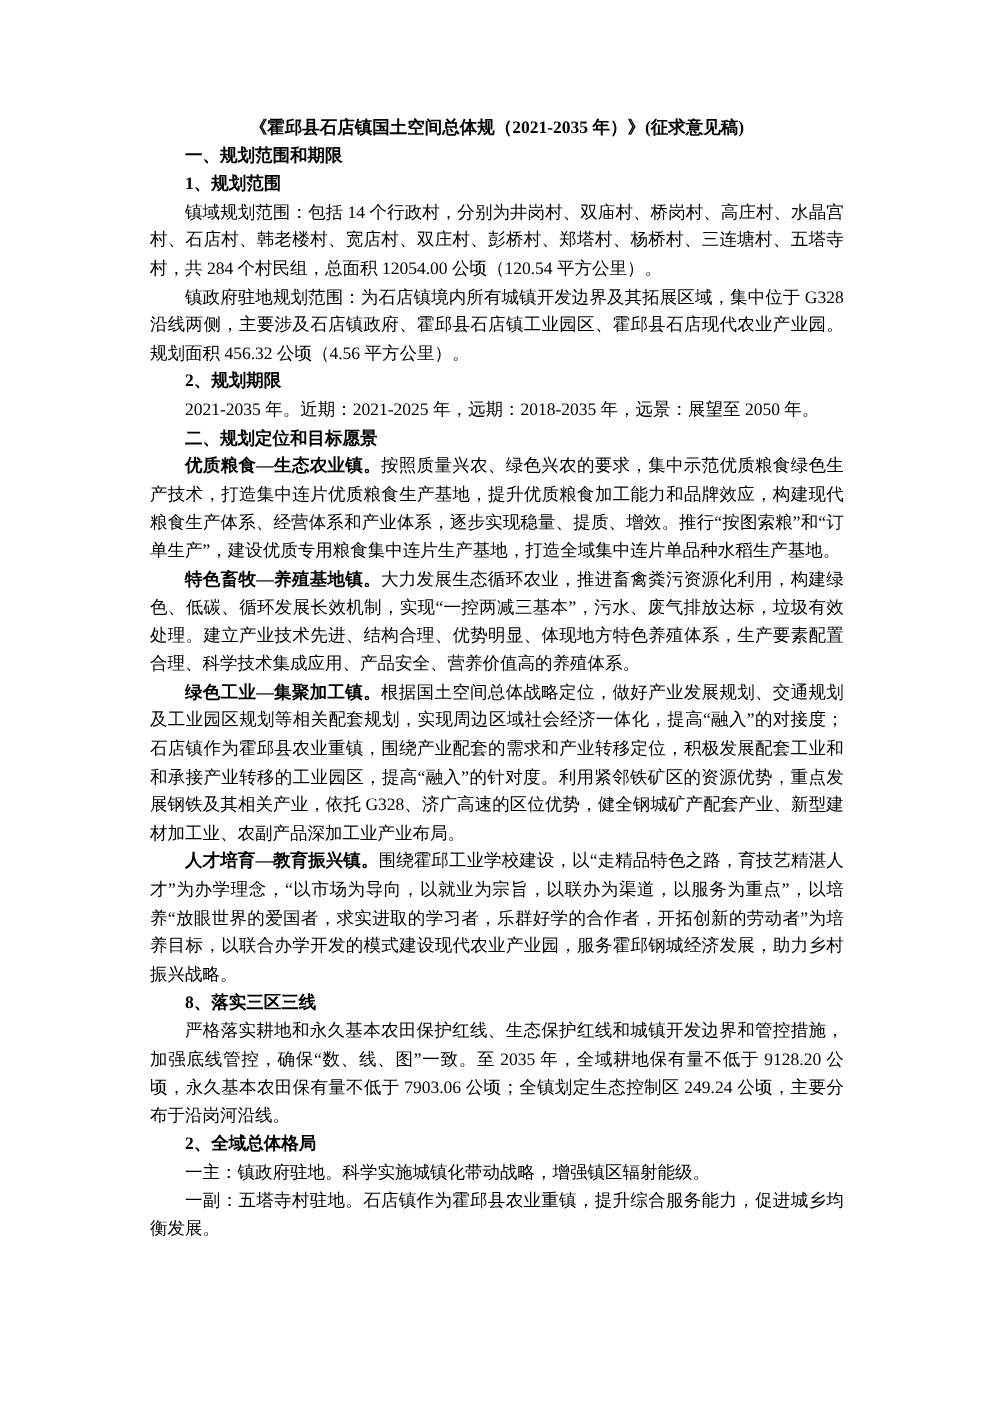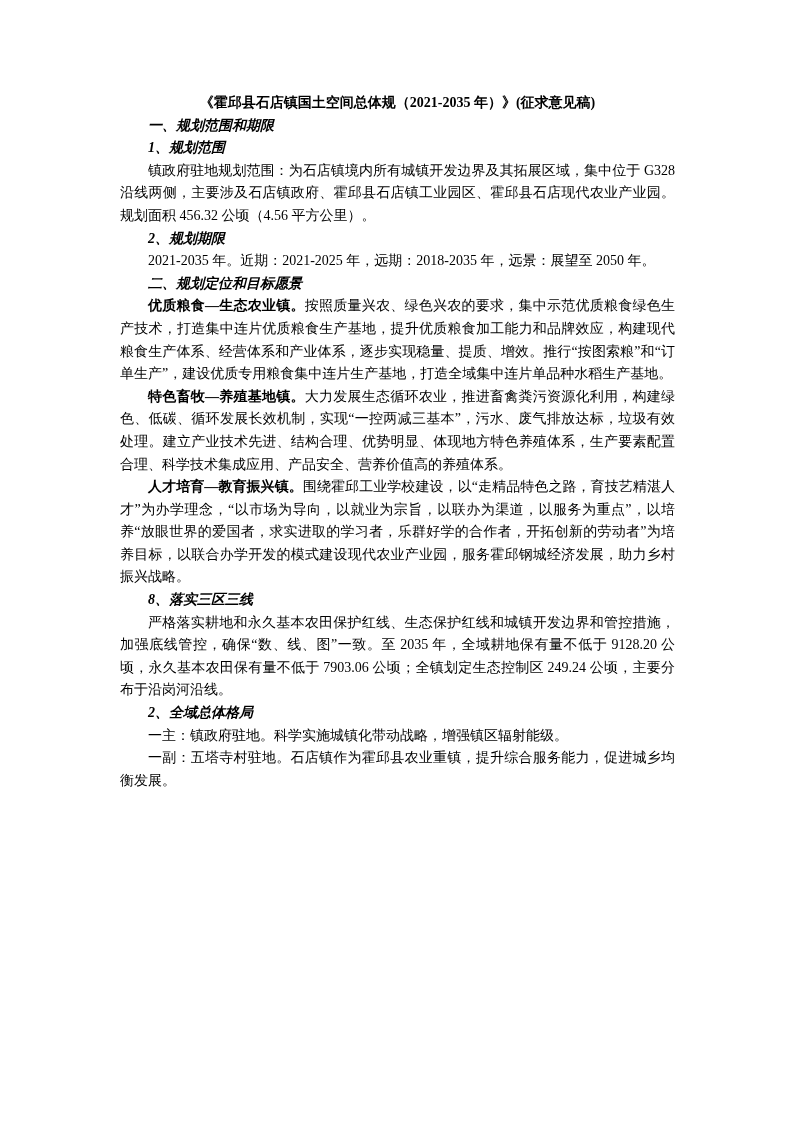--- a/index.html
+++ b/index.html
@@ -23,45 +23,46 @@
   .doc-title {
     margin: 0;
     font-size: 14px;
     font-weight: bold;
     text-align: center;
   }
   .heading {
     margin: 0;
     font-weight: bold;
     text-indent: 2em;
-    font-style: italic;
   }
   .para {
     margin: 0;
     text-indent: 2em;
     text-align: justify;
   }
   .lead {
     font-weight: bold;
   }
 </style>
 </head>
 <body>
 
 <div class="page">
   <p class="doc-title">《霍邱县石店镇国土空间总体规（2021-2035 年）》(征求意见稿)</p>
   <div>
       <p class="heading">一、规划范围和期限</p>
       <p class="heading">1、规划范围</p>
+      <p class="para">镇域规划范围：包括 14 个行政村，分别为井岗村、双庙村、桥岗村、高庄村、水晶宫村、石店村、韩老楼村、宽店村、双庄村、彭桥村、郑塔村、杨桥村、三连塘村、五塔寺村，共 284 个村民组，总面积 12054.00 公顷（120.54 平方公里）。</p>
       <p class="para">镇政府驻地规划范围：为石店镇境内所有城镇开发边界及其拓展区域，集中位于 G328 沿线两侧，主要涉及石店镇政府、霍邱县石店镇工业园区、霍邱县石店现代农业产业园。规划面积 456.32 公顷（4.56 平方公里）。</p>
       <p class="heading">2、规划期限</p>
       <p class="para">2021-2035 年。近期：2021-2025 年，远期：2018-2035 年，远景：展望至 2050 年。</p>
       <p class="heading">二、规划定位和目标愿景</p>
       <p class="para"><span class="lead">优质粮食—生态农业镇。</span>按照质量兴农、绿色兴农的要求，集中示范优质粮食绿色生产技术，打造集中连片优质粮食生产基地，提升优质粮食加工能力和品牌效应，构建现代粮食生产体系、经营体系和产业体系，逐步实现稳量、提质、增效。推行“按图索粮”和“订单生产”，建设优质专用粮食集中连片生产基地，打造全域集中连片单品种水稻生产基地。</p>
       <p class="para"><span class="lead">特色畜牧—养殖基地镇。</span>大力发展生态循环农业，推进畜禽粪污资源化利用，构建绿色、低碳、循环发展长效机制，实现“一控两减三基本”，污水、废气排放达标，垃圾有效处理。建立产业技术先进、结构合理、优势明显、体现地方特色养殖体系，生产要素配置合理、科学技术集成应用、产品安全、营养价值高的养殖体系。</p>
+      <p class="para"><span class="lead">绿色工业—集聚加工镇。</span>根据国土空间总体战略定位，做好产业发展规划、交通规划及工业园区规划等相关配套规划，实现周边区域社会经济一体化，提高“融入”的对接度；石店镇作为霍邱县农业重镇，围绕产业配套的需求和产业转移定位，积极发展配套工业和和承接产业转移的工业园区，提高“融入”的针对度。利用紧邻铁矿区的资源优势，重点发展钢铁及其相关产业，依托 G328、济广高速的区位优势，健全钢城矿产配套产业、新型建材加工业、农副产品深加工业产业布局。</p>
       <p class="para"><span class="lead">人才培育—教育振兴镇。</span>围绕霍邱工业学校建设，以“走精品特色之路，育技艺精湛人才”为办学理念，“以市场为导向，以就业为宗旨，以联办为渠道，以服务为重点”，以培养“放眼世界的爱国者，求实进取的学习者，乐群好学的合作者，开拓创新的劳动者”为培养目标，以联合办学开发的模式建设现代农业产业园，服务霍邱钢城经济发展，助力乡村振兴战略。</p>
       <p class="heading">8、落实三区三线</p>
       <p class="para">严格落实耕地和永久基本农田保护红线、生态保护红线和城镇开发边界和管控措施，加强底线管控，确保“数、线、图”一致。至 2035 年，全域耕地保有量不低于 9128.20 公顷，永久基本农田保有量不低于 7903.06 公顷；全镇划定生态控制区 249.24 公顷，主要分布于沿岗河沿线。</p>
       <p class="heading">2、全域总体格局</p>
       <p class="para">一主：镇政府驻地。科学实施城镇化带动战略，增强镇区辐射能级。</p>
       <p class="para">一副：五塔寺村驻地。石店镇作为霍邱县农业重镇，提升综合服务能力，促进城乡均衡发展。</p>
     </div>
 </div>
 
 </body></html>

